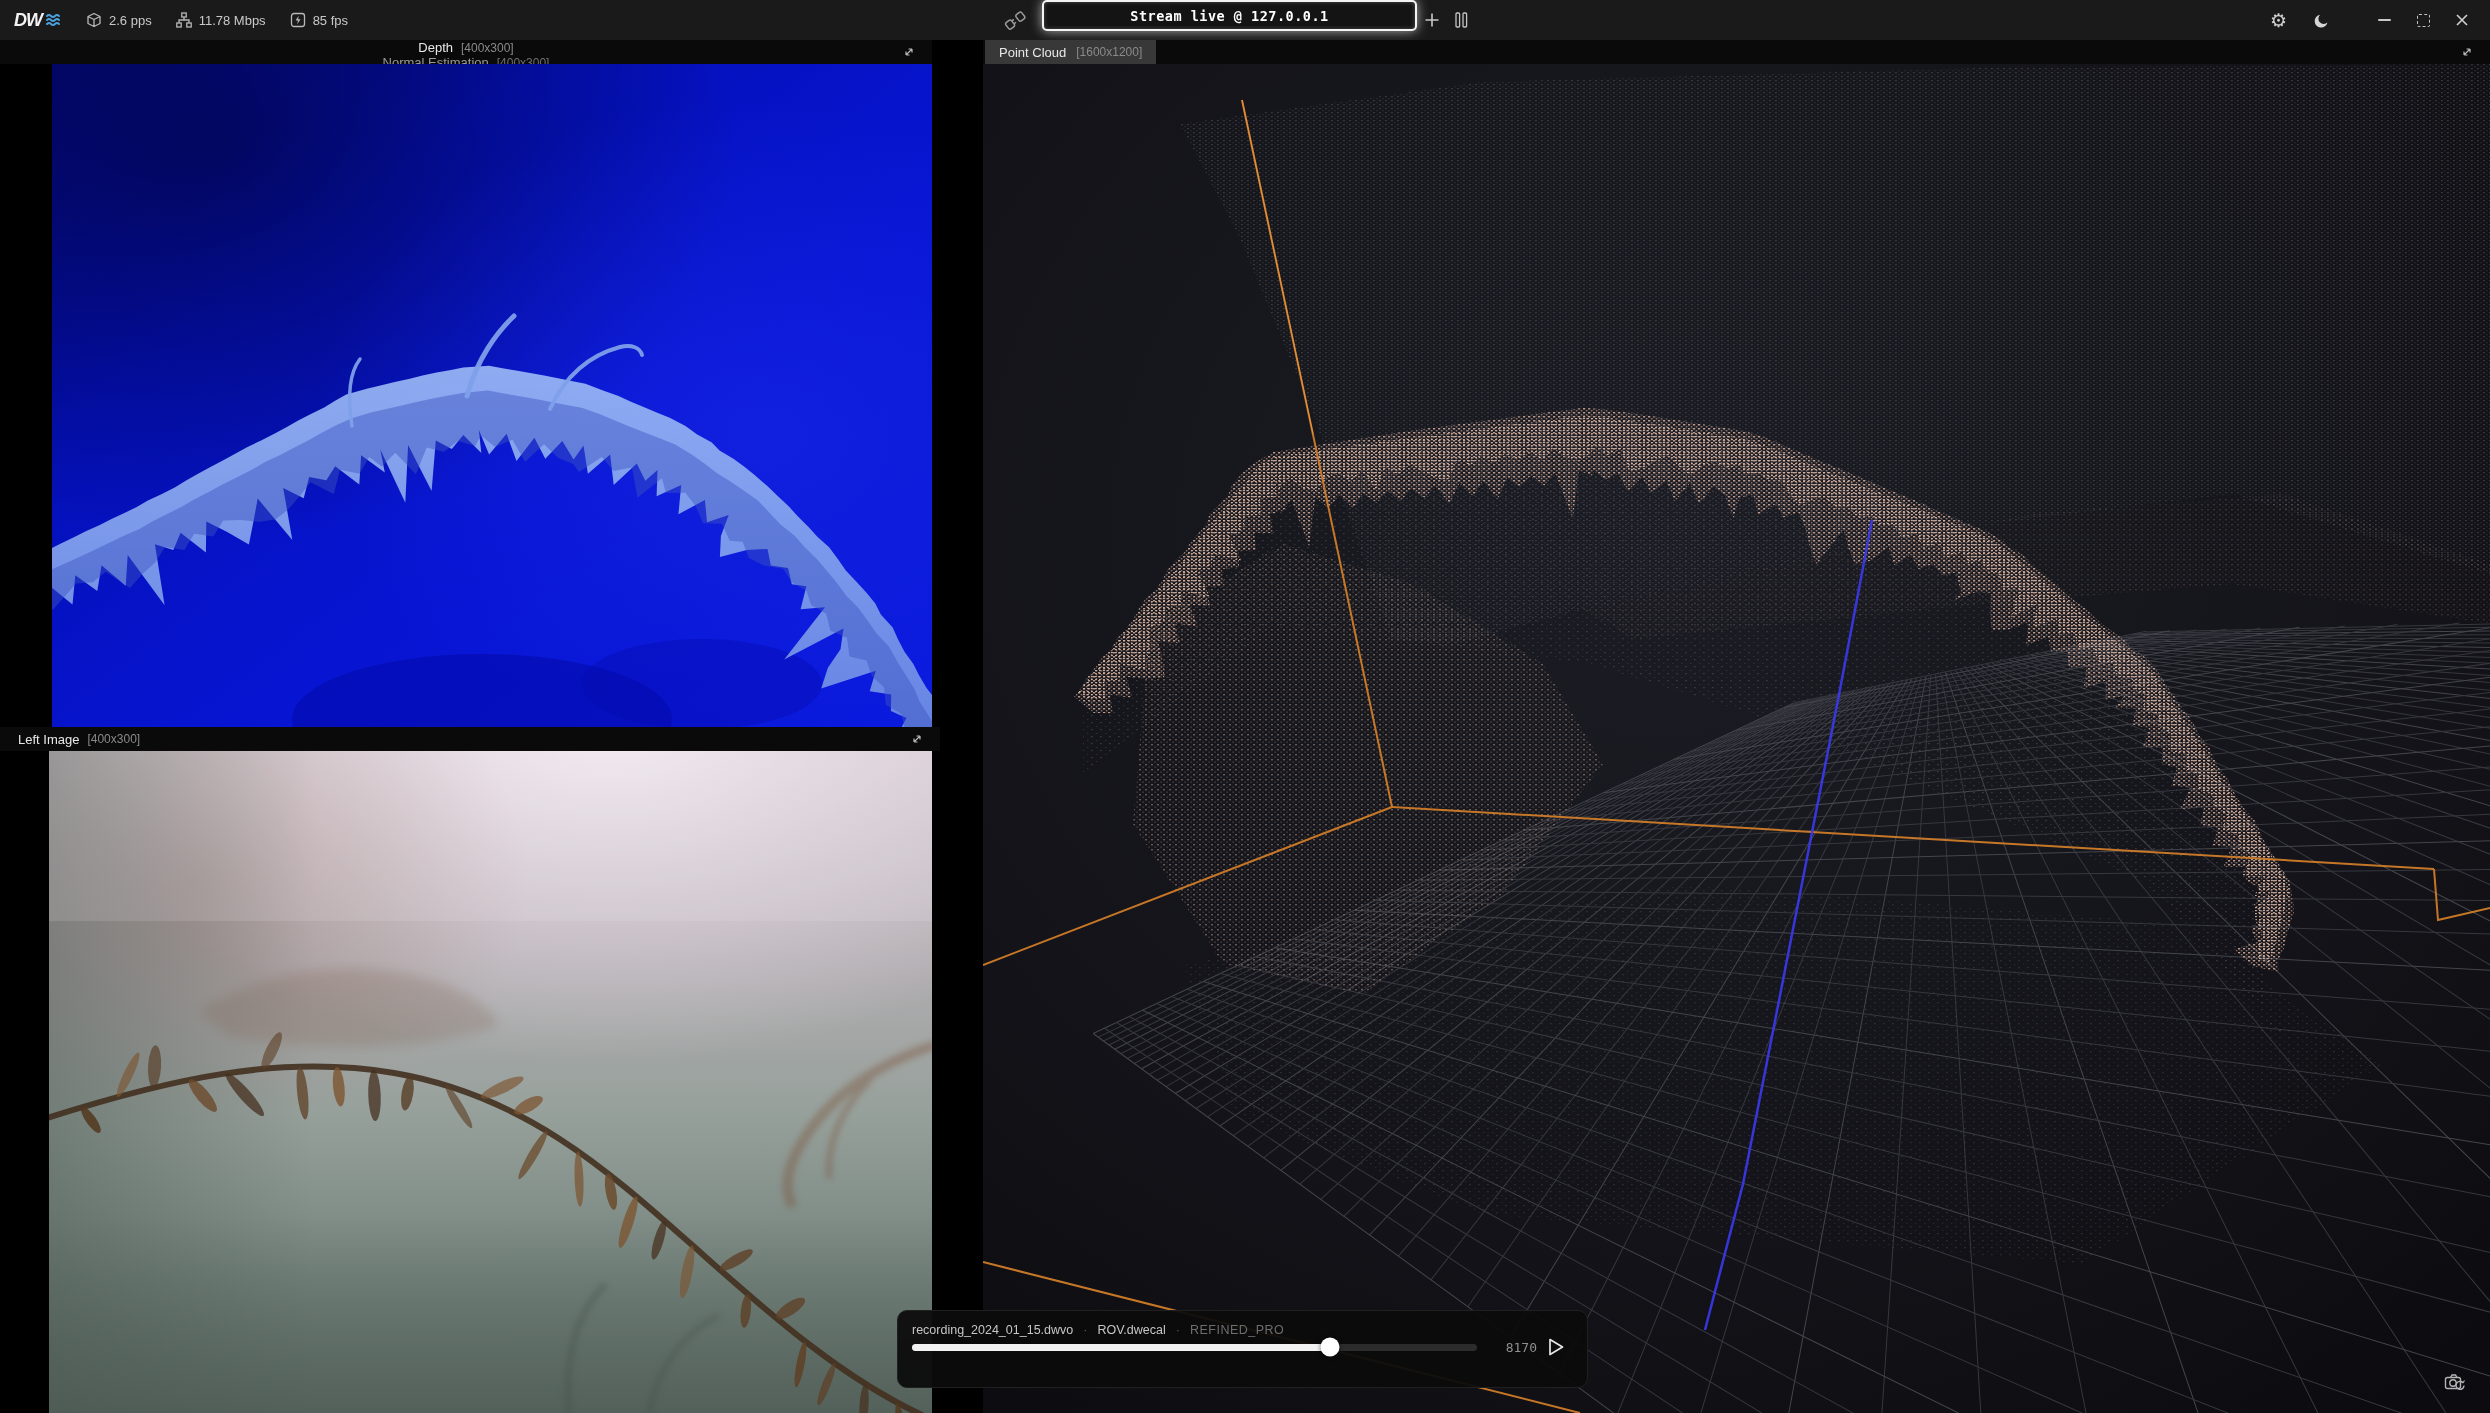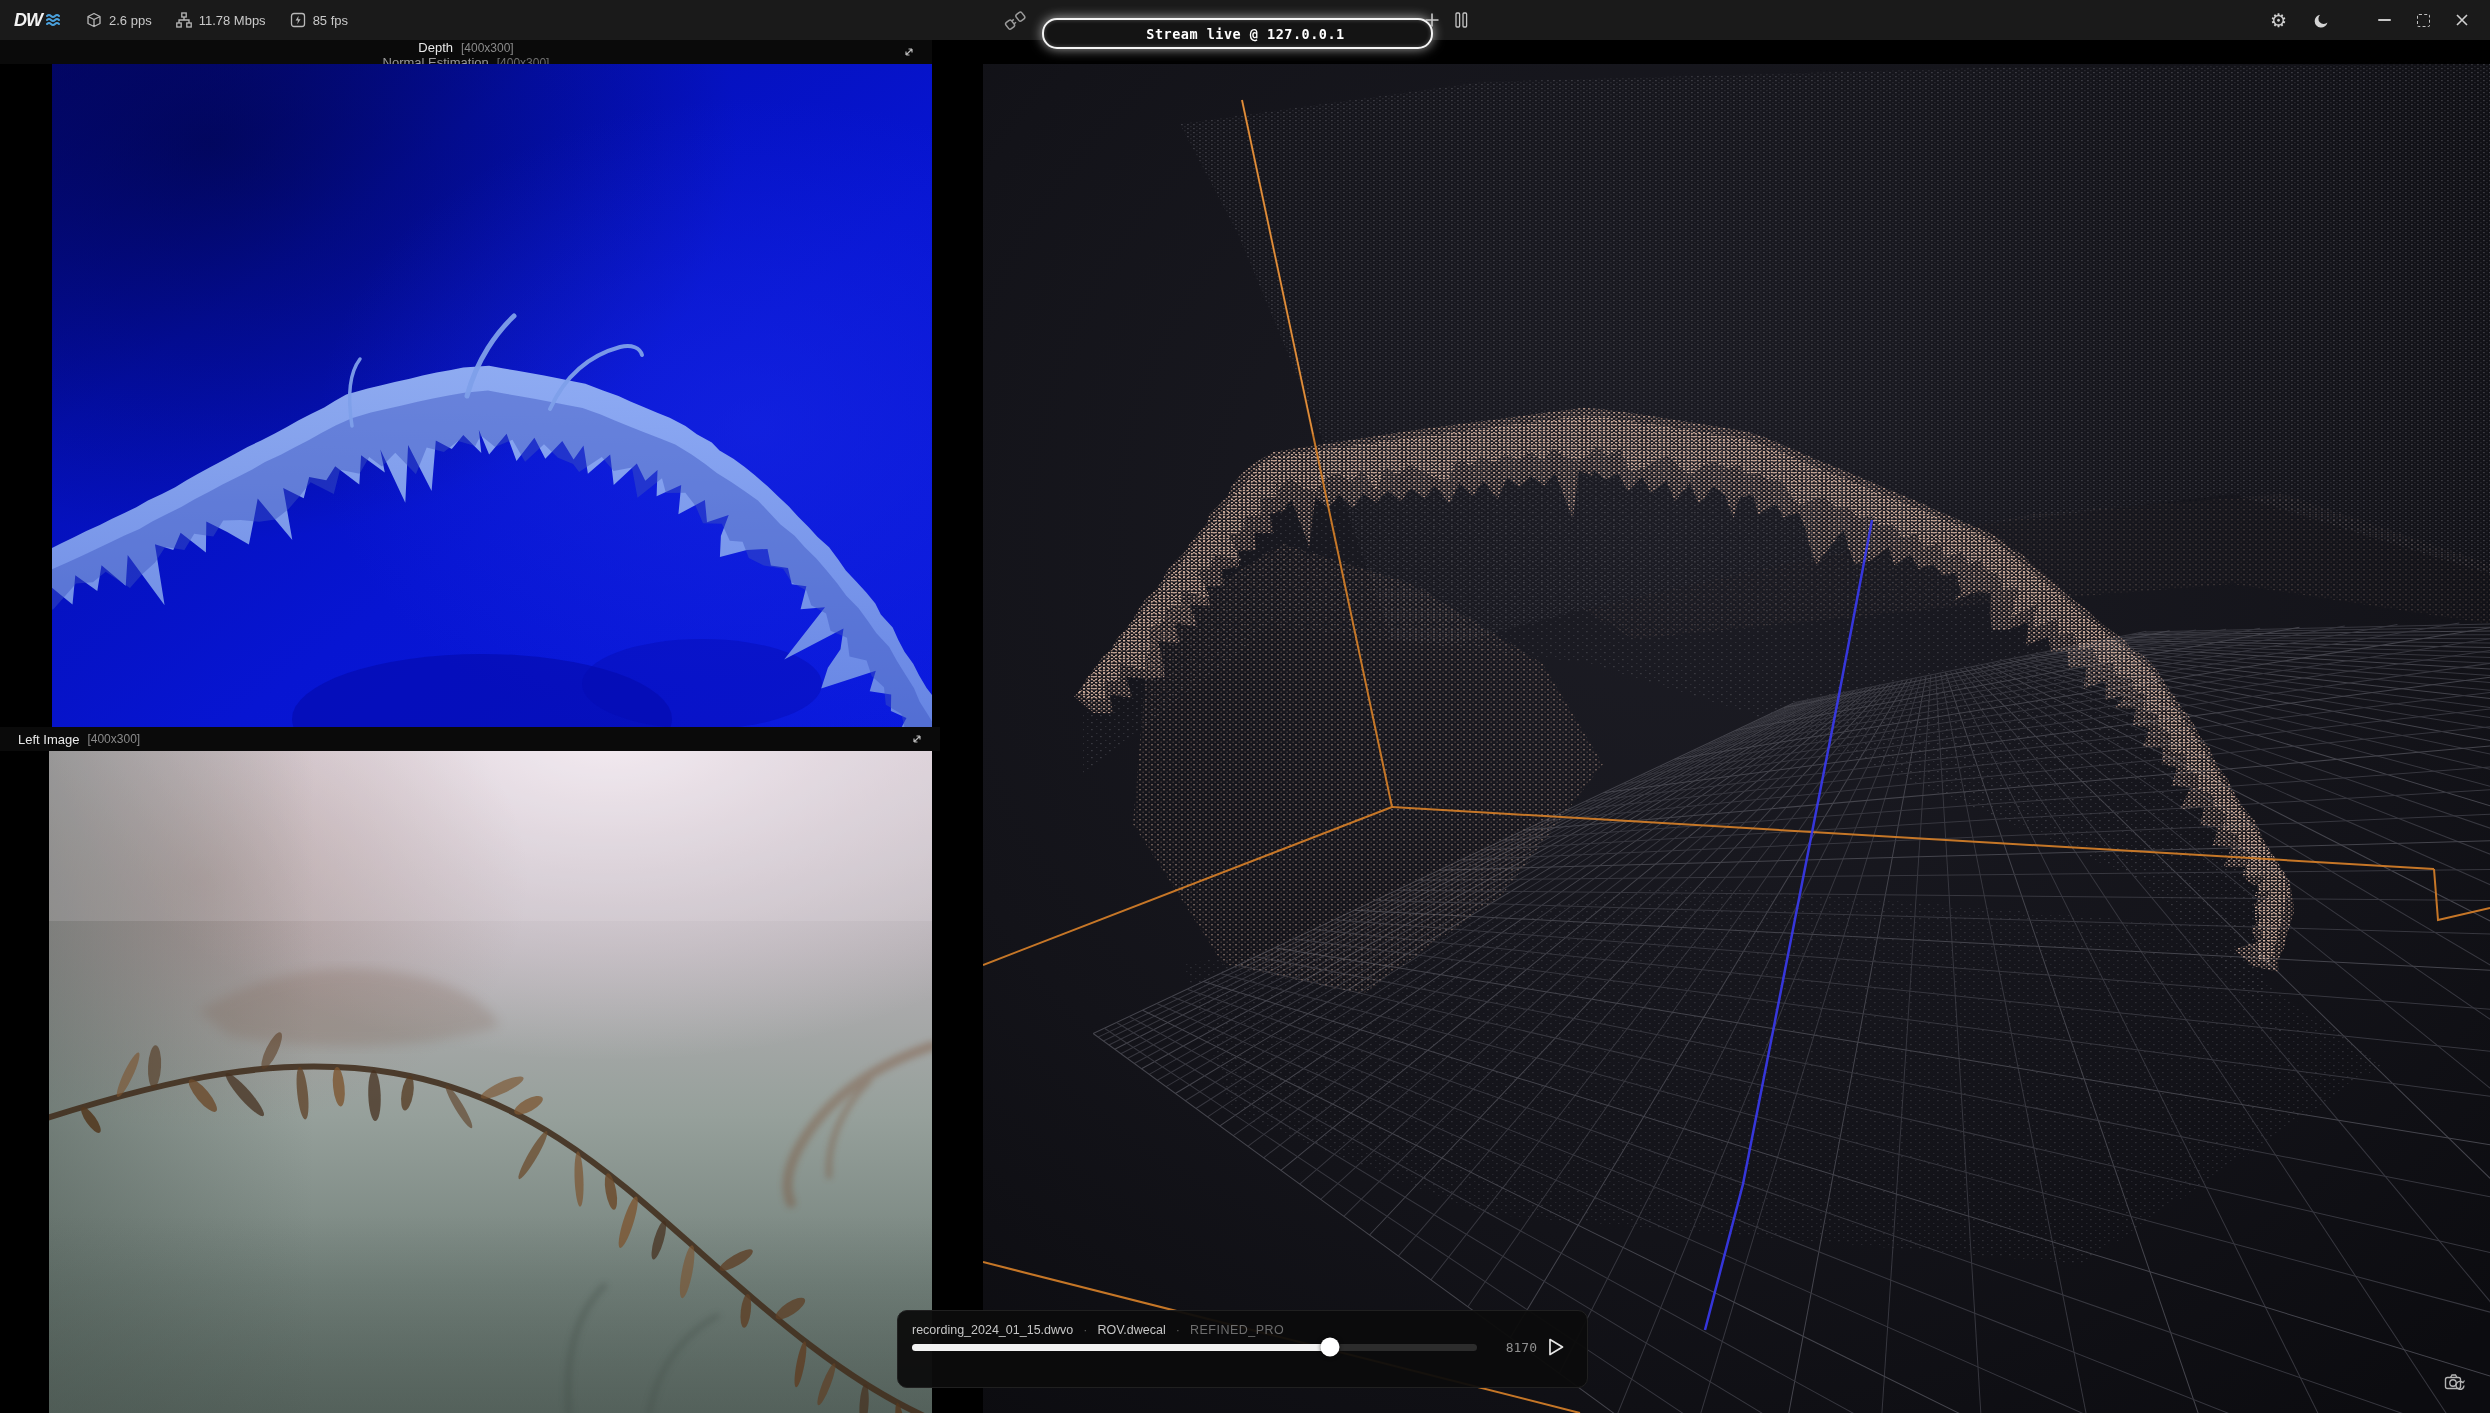--- a/index.html
+++ b/index.html
@@ -6,23 +6,23 @@
   #app{position:relative;width:2490px;height:1413px;background:#000;overflow:hidden;
        font-family:"Liberation Sans",sans-serif;color:#ccc;}
   
   .topbar{position:absolute;left:0;top:0;width:2490px;height:40px;background:#1a1a1a;
           border-bottom:2px solid #000;}
   .tb-left{position:absolute;left:14px;top:0;height:40px;display:flex;align-items:center;gap:24px;}
   .logo{display:flex;align-items:center;gap:3px;justify-content:flex-end;}
   .logo-text{font-style:italic;font-weight:bold;font-size:18px;color:#f2f2f2;letter-spacing:-1px;}
   .stat{display:flex;align-items:center;gap:7px;font-size:13px;color:#c9c9c9;}
   .icon-btn{background:none;border:none;padding:0;margin:0;cursor:pointer;display:flex;align-items:center;justify-content:center;}
-  .pill{position:absolute;left:1042px;top:18px;width:371px;height:27px;border:2px solid #f4f4f4;
-        border-radius:15px;background:#141414;display:flex;align-items:center;justify-content:center;
-        box-shadow:0 0 12px rgba(255,255,255,.65), inset 0 0 4px rgba(255,255,255,.25);padding-left:16px;}
+  .pill{position:absolute;left:1042px;top:0;width:371px;height:27px;border:2px solid #f4f4f4;
+        border-radius:5px;background:#141414;display:flex;align-items:center;justify-content:center;
+        box-shadow:0 0 12px rgba(255,255,255,.65), inset 0 0 4px rgba(255,255,255,.25);}
   .pill span{font-family:"DejaVu Sans Mono",monospace;font-size:13.5px;font-weight:bold;color:#fff;letter-spacing:.5px;}
   .plug{position:absolute;left:1004px;top:9px;}
   .plus{position:absolute;left:1424px;top:12px;}
   .pausebtn{position:absolute;left:1455px;top:12px;}
   .tb-right{position:absolute;right:22px;top:0;height:40px;display:flex;align-items:center;}
   .gear{font-size:19px;color:#cfcfcf;line-height:1;}
   .minbar{width:13px;height:2px;background:#c8c8c8;border-radius:1px;}
   .maxbox{width:11px;height:11px;border:1.5px dashed #c0c0c0;border-radius:2px;}
   
   .tabbar{position:absolute;height:24px;background:#0a0a0a;display:flex;align-items:center;font-size:13px;}
@@ -288,20 +288,31 @@
           <ellipse transform="translate(727.0,567.0) rotate(-33.4)" cx="17.2" cy="0" rx="17.2" ry="6.3" fill="#5e4026" opacity="0.77"></ellipse>
           <ellipse transform="translate(755.9,590.2) rotate(100.9)" cx="23.5" cy="0" rx="23.5" ry="4.0" fill="#5e4026" opacity="0.85"></ellipse>
           <ellipse transform="translate(785.6,612.3) rotate(111.3)" cx="22.5" cy="0" rx="22.5" ry="4.1" fill="#5e4026" opacity="0.72"></ellipse>
           <ellipse transform="translate(816.4,632.9) rotate(93.7)" cx="20.7" cy="0" rx="20.7" ry="4.5" fill="#46301f" opacity="0.72"></ellipse>
           <ellipse transform="translate(848.3,651.6) rotate(82.4)" cx="29.7" cy="0" rx="29.7" ry="4.5" fill="#53381f" opacity="0.85"></ellipse>
         </g>
       <rect width="883" height="170" fill="#f2eaf0" opacity="0.14"></rect>
     </svg>
   </div>
 
+  <div class="tabbar" style="left:983px;top:40px;width:1507px;">
+    <button class="tab chip">
+      <span class="lbl">Point Cloud</span>
+      <span class="dims" style="margin-left:10px">[1600x1200]</span>
+    </button>
+    <button class="icon-btn expand">
+      <svg width="14" height="14" viewBox="0 0 14 14">
+        <path d="M4 10 L10 4 M10 4 H6.5 M10 4 V7.5 M4 10 H7.5 M4 10 V6.5" stroke="#b8b8b8" stroke-width="1.2" fill="none"></path>
+      </svg>
+    </button>
+  </div>
 
   <div class="viewport" style="left:983px;top:64px;width:1507px;height:1349px;">
     <svg id="pc-svg" width="1507" height="1349" viewBox="0 0 1507 1349">
       <defs>
         <radialGradient id="pcBase" cx="0.45" cy="0.35" r="0.8">
           <stop offset="0" stop-color="#1c1c24"></stop>
             <stop offset="0.65" stop-color="#131319"></stop>
             <stop offset="1" stop-color="#0c0c10"></stop>
         </radialGradient>
         <pattern id="dotsTan" width="5" height="4" patternUnits="userSpaceOnUse">

